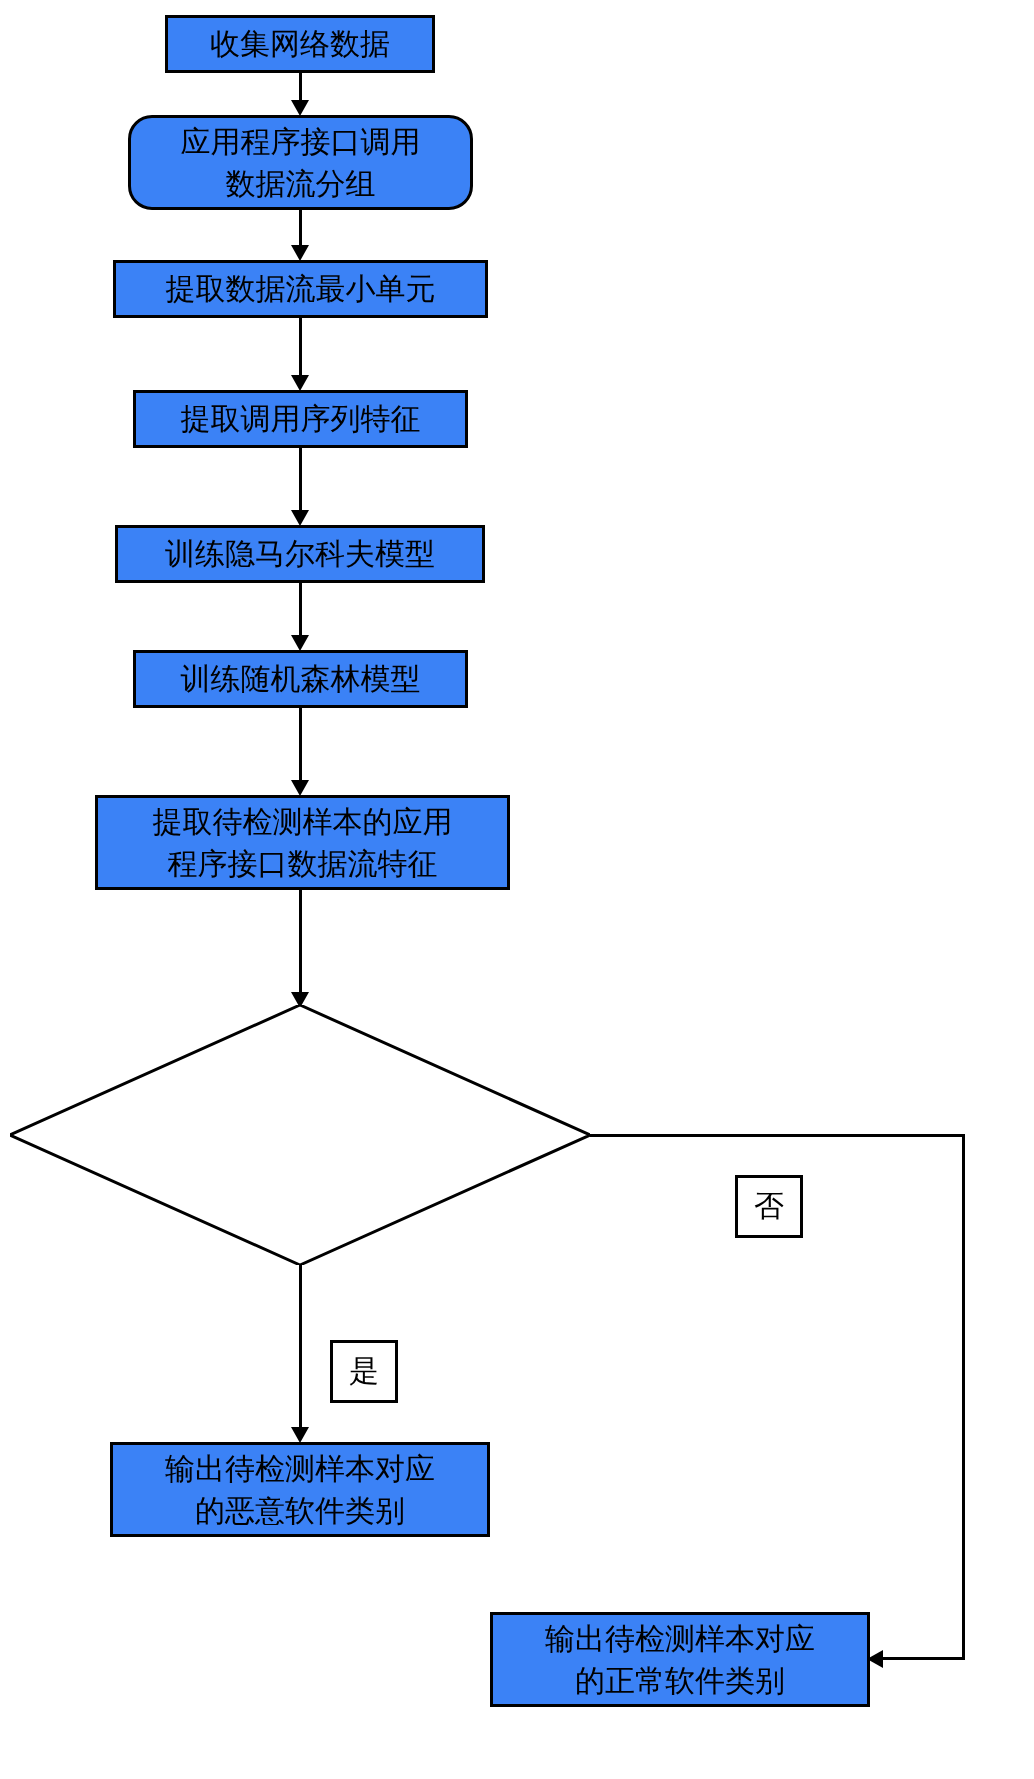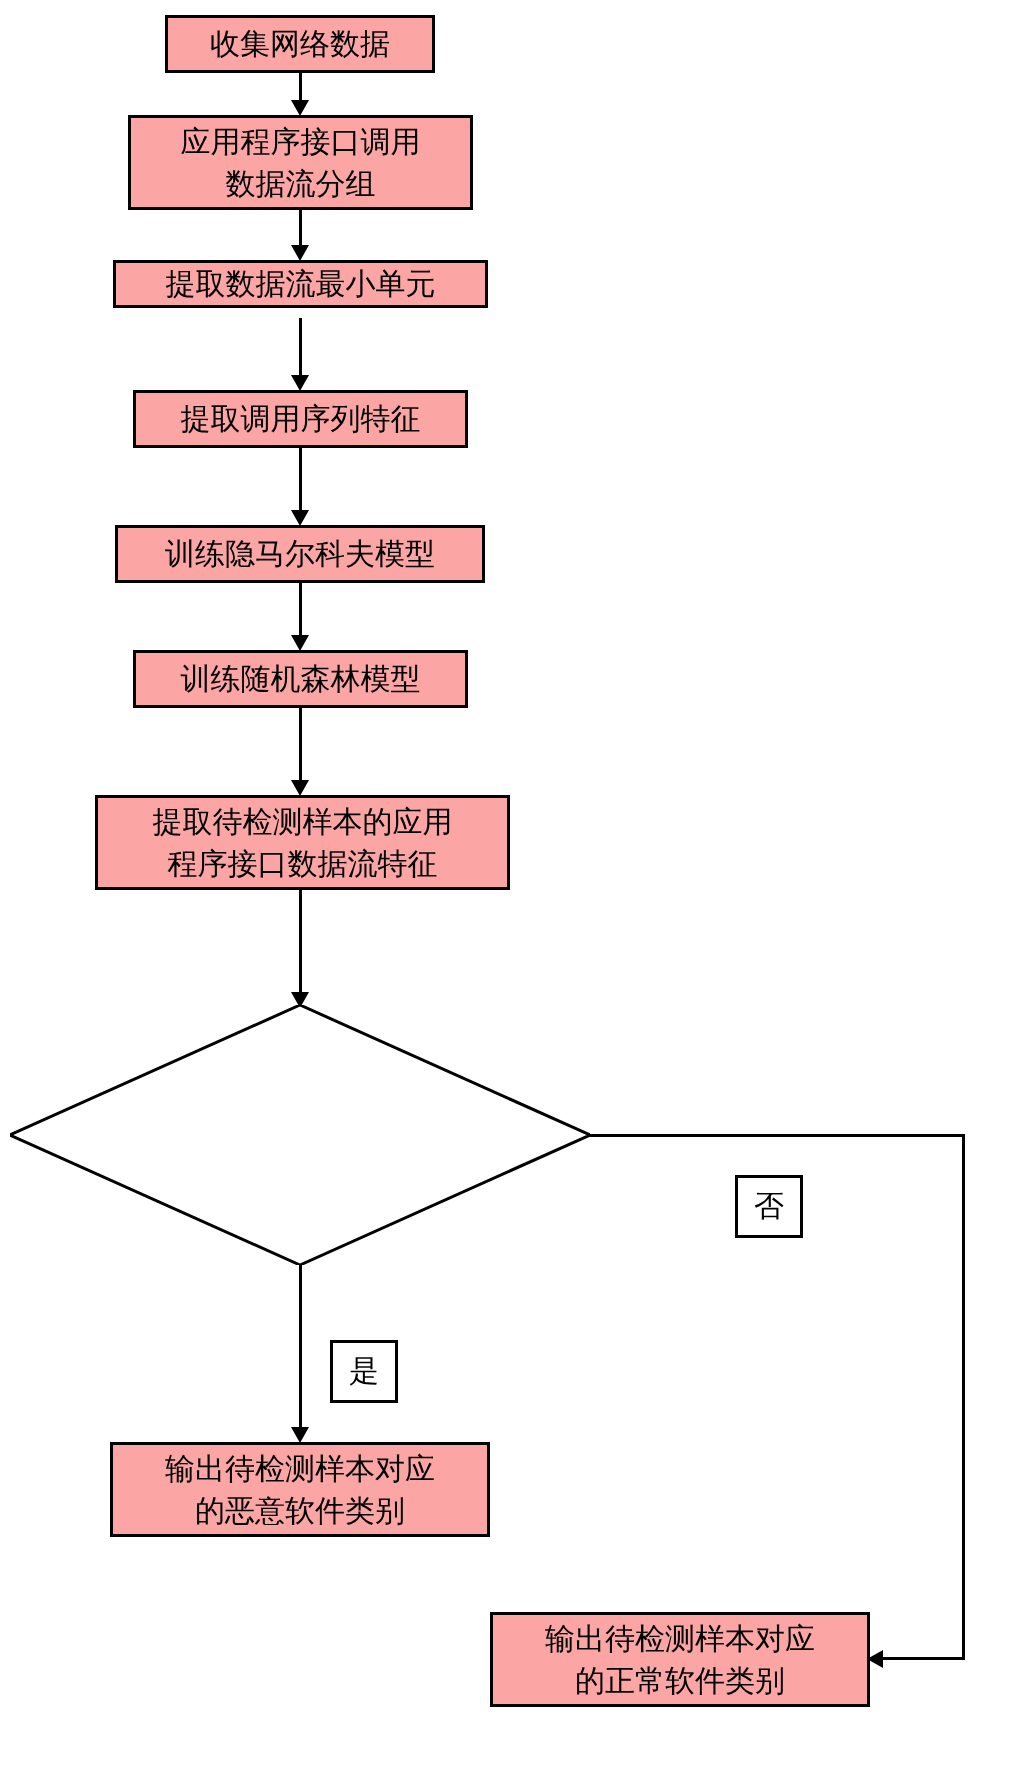--- a/index.html
+++ b/index.html
@@ -10,21 +10,21 @@
     body {
       font-family: "SimSun", serif;
       background: white;
       width: 1034px;
       height: 1779px;
       position: relative;
     }
     .box {
       position: absolute;
       border: 3px solid black;
-      background: #fca5a5;
+      background: #3b82f6;
       display: flex;
       align-items: center;
       justify-content: center;
       text-align: center;
       font-size: 30px;
       line-height: 1.4;
       padding: 10px 20px;
     }
     .diamond {
       position: absolute;
@@ -79,29 +79,29 @@
 </head>
 <body>
 
 <div class="box" style="left:165px; top:15px; width:270px; height:58px;">
   <span>收集网络数据</span>
 </div>
 
 <div class="arrow-line" style="left:299px; top:73px; width:3px; height:30px;"></div>
 <div class="arrow-head arrow-down" style="left:291px; top:100px;"></div>
 
-<div class="box" style="left:128px; top:115px; width:345px; height:95px;">
+<div class="box" style="left:128px; top:115px; width:345px; height:95px;border-radius:24px;">
   <span style="white-space:pre-line;">应用程序接口调用
 数据流分组</span>
 </div>
 
 <div class="arrow-line" style="left:299px; top:210px; width:3px; height:38px;"></div>
 <div class="arrow-head arrow-down" style="left:291px; top:245px;"></div>
 
-<div class="box" style="left:113px; top:260px; width:375px; height:48px;">
+<div class="box" style="left:113px; top:260px; width:375px; height:58px;">
   <span>提取数据流最小单元</span>
 </div>
 
 <div class="arrow-line" style="left:299px; top:318px; width:3px; height:60px;"></div>
 <div class="arrow-head arrow-down" style="left:291px; top:375px;"></div>
 
 <div class="box" style="left:133px; top:390px; width:335px; height:58px;align-items:center;">
   <span>提取调用序列特征</span>
 </div>
 

